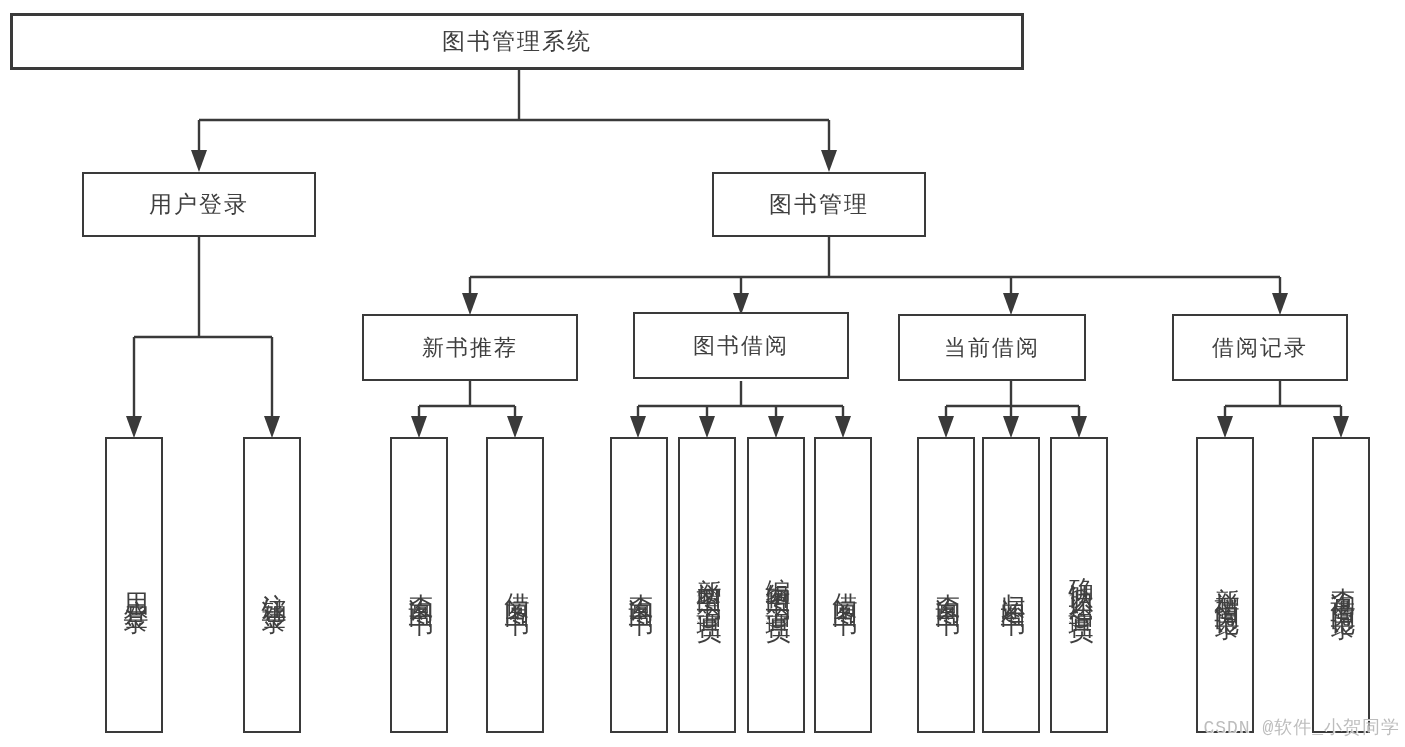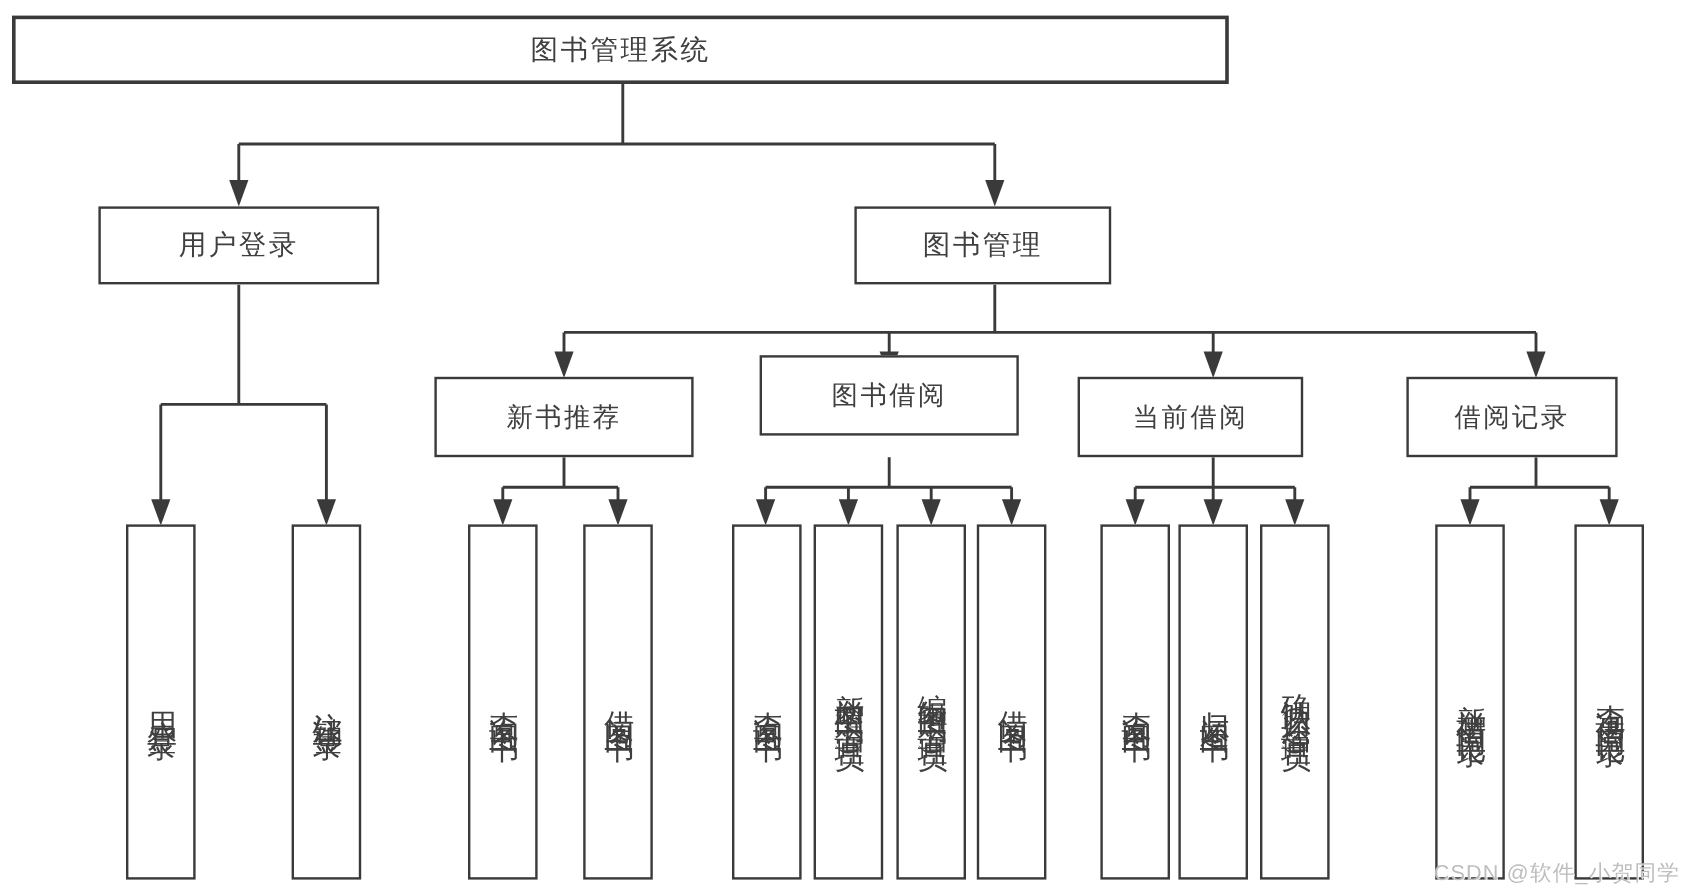--- a/index.html
+++ b/index.html
@@ -6,21 +6,21 @@
     --line:#3a3a3a;
     --text:#3f3f3f;
     --bg:#ffffff;
     --wm:#bdbdbd;
   }
   html,body{margin:0;padding:0;background:#fff;}
   .canvas{
     position:relative;
     width:1405px;height:747px;
     background:var(--bg);
-    font-family:Liberation Sans, sans-serif;
+    font-family:Liberation Mono, monospace;
     color:var(--text);
     overflow:hidden;
   }
   .connectors{position:absolute;left:0;top:0;width:1405px;height:747px;}
   .connectors path{stroke:var(--line);stroke-width:2.4;fill:none;}
   .connectors polygon{fill:var(--line);stroke:none;}
   .box{
     position:absolute;
     box-sizing:border-box;
     background:#fff;
@@ -96,21 +96,21 @@
   <div class="box h" style="left:82px;top:172px;width:234px;height:65px;">
     <span>用户登录</span>
   </div>
   <div class="box h" style="left:712px;top:172px;width:214px;height:65px;">
     <span>图书管理</span>
   </div>
 
   <div class="box h lvl3" style="left:362px;top:314px;width:216px;height:67px;">
     <span>新书推荐</span>
   </div>
-  <div class="box h lvl3" style="left:633px;top:296px;width:216px;height:67px;text-align:right;">
+  <div class="box h lvl3" style="left:633px;top:312px;width:216px;height:67px;text-align:right;">
     <span>图书借阅</span>
   </div>
   <div class="box h lvl3" style="left:898px;top:314px;width:188px;height:67px;">
     <span>当前借阅</span>
   </div>
   <div class="box h lvl3" style="left:1172px;top:314px;width:176px;height:67px;">
     <span>借阅记录</span>
   </div>
 
   <div class="box v" style="left:105px;top:437px;width:58px;height:296px;">

